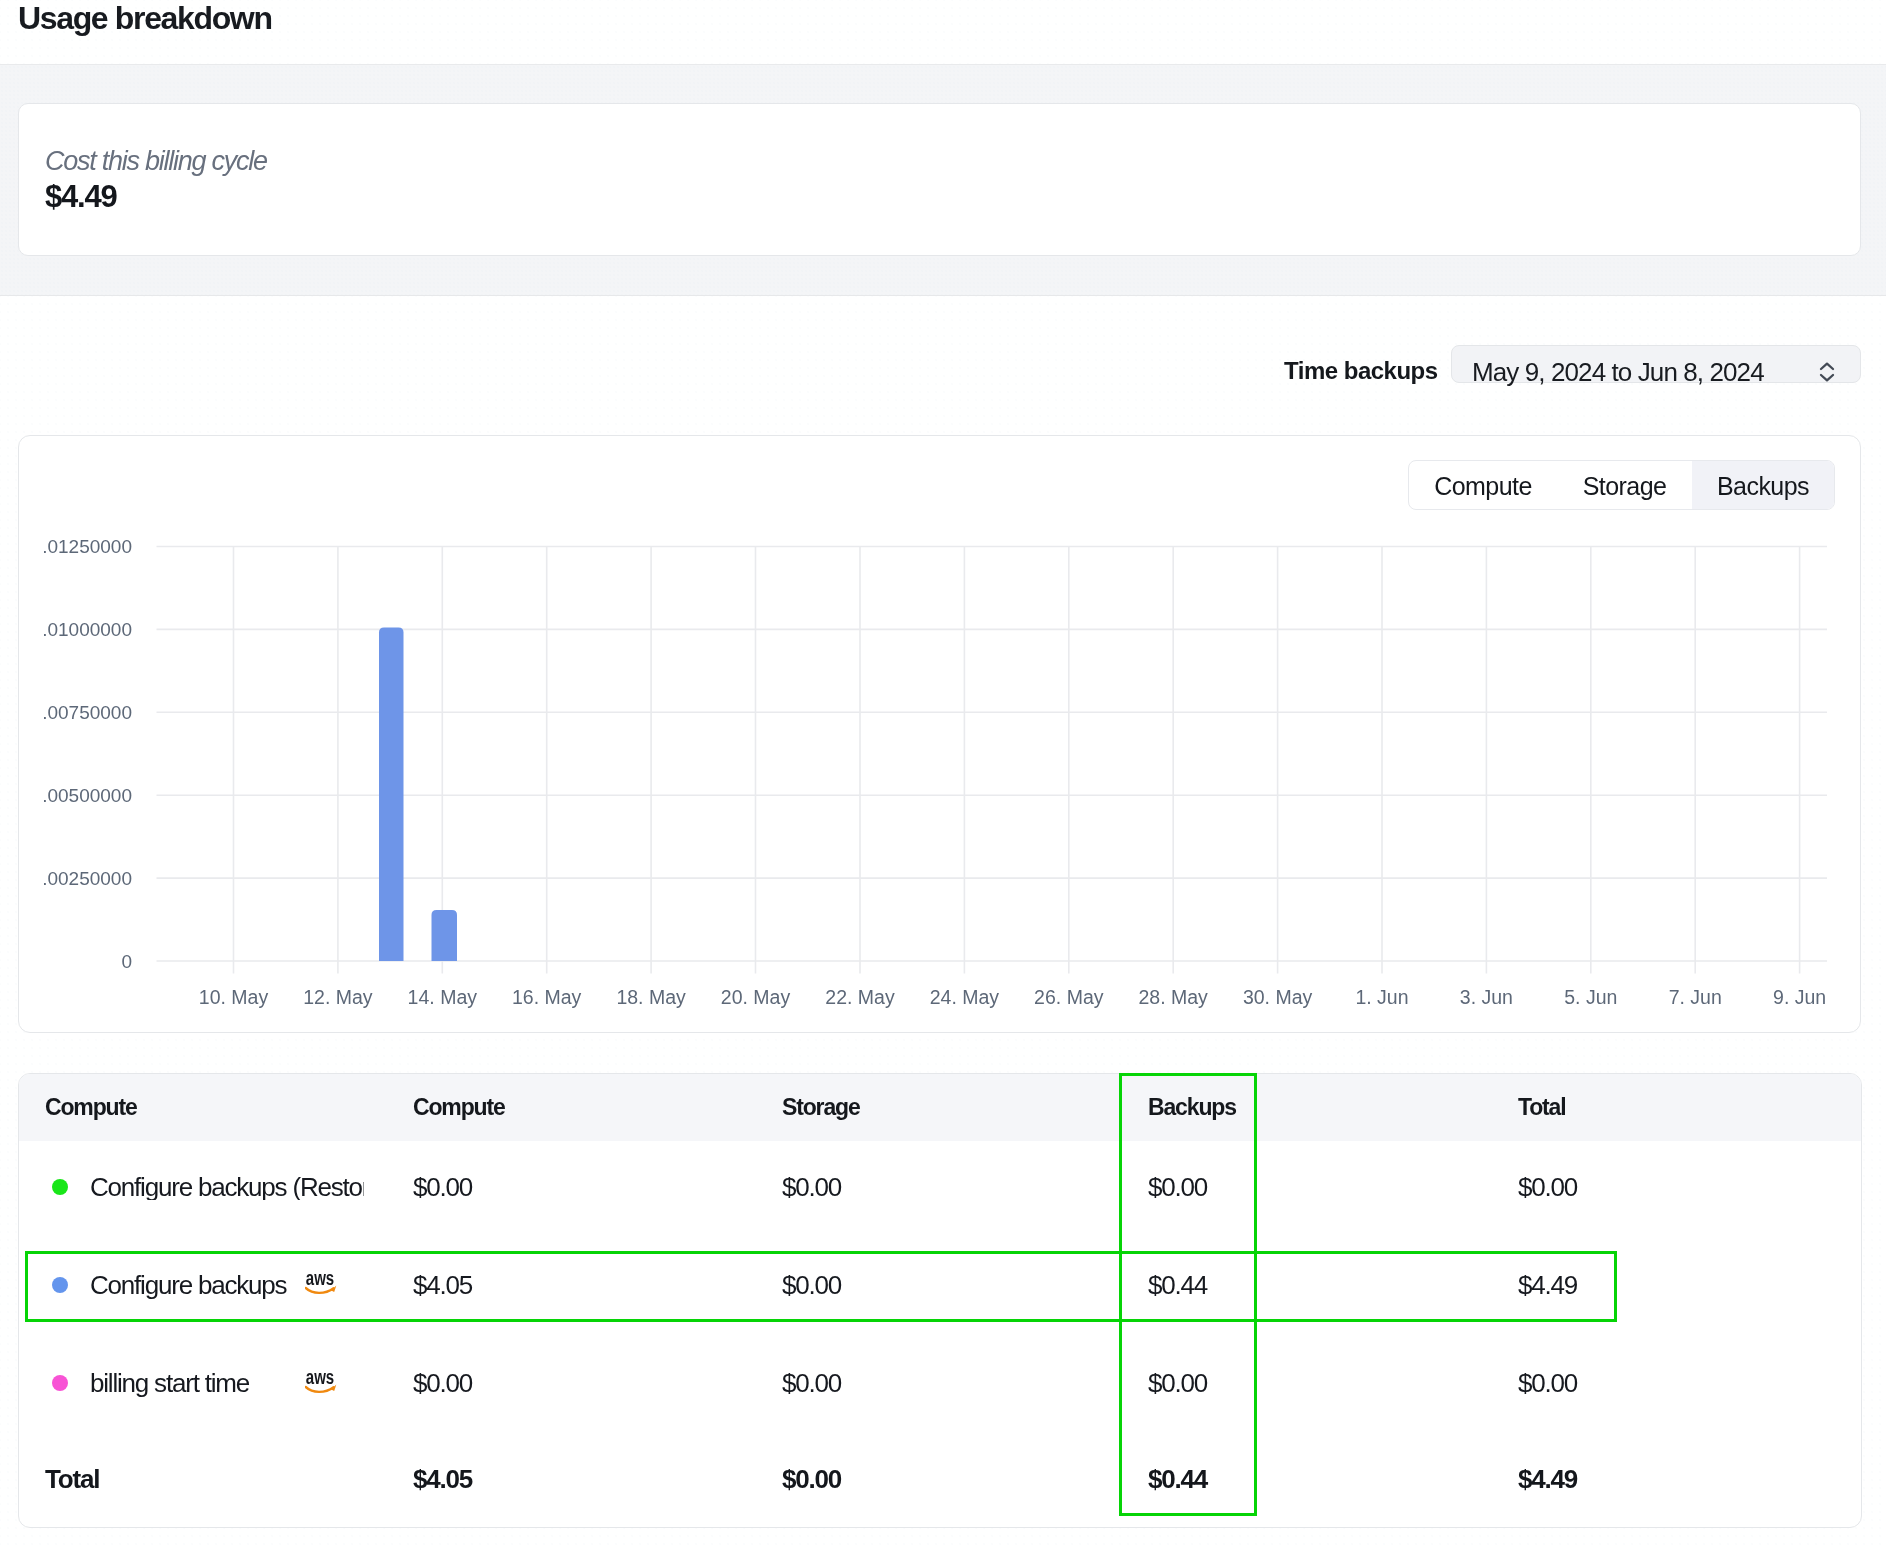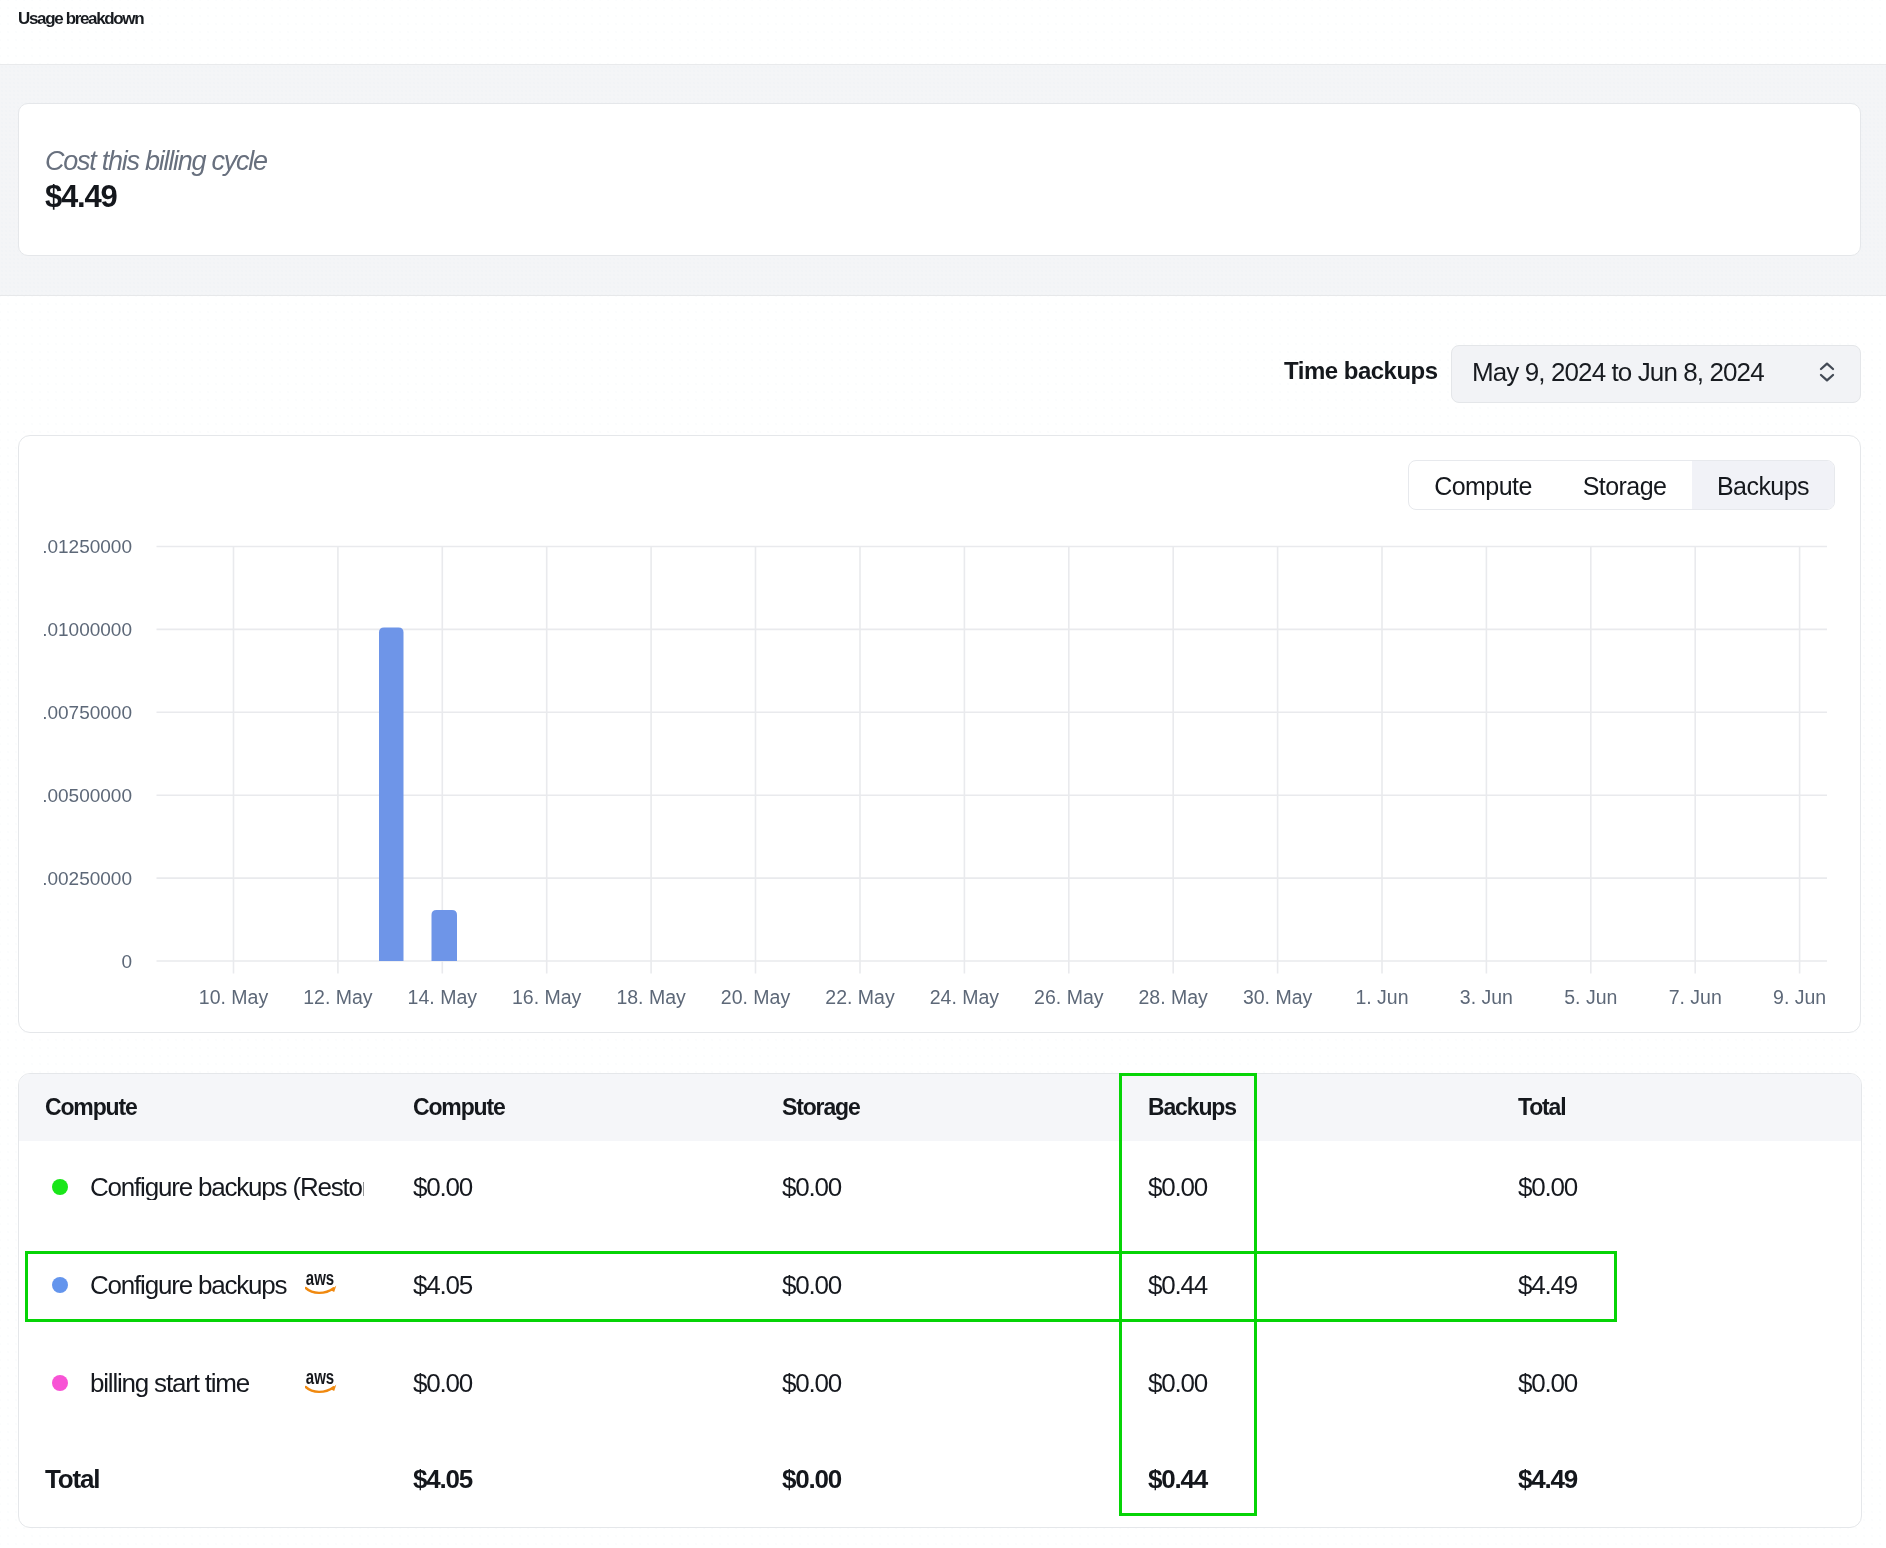--- a/index.html
+++ b/index.html
@@ -3,30 +3,30 @@
 <meta charset="utf-8">
 <style>
   * { margin:0; padding:0; box-sizing:border-box; }
   html,body { width:1886px; height:1548px; background:#fff; font-family:"Liberation Sans", sans-serif; }
   body { position:relative; overflow:hidden; background-image:radial-gradient(circle, #fafbfc 0.65px, transparent 0.85px); background-size:8px 8px; background-position:4px 4px; }
   .abs { position:absolute; }
 </style>
 </head>
 <body>
 
-<div class="abs" style="left:18px; top:6px; font-size:17px; font-weight:bold; letter-spacing:-1.35px; line-height:25px; color:#181b20;">Usage breakdown</div>
+<div class="abs" style="left:18px; top:6px; font-size:32px; font-weight:bold; letter-spacing:-1.35px; line-height:25px; color:#181b20;">Usage breakdown</div>
 
 <div class="abs" style="left:0; top:64px; width:1886px; height:232px; background:#f4f5f7 ; background-image:radial-gradient(circle, #f1f3f6 0.7px, transparent 0.9px); background-size:4px 4px; border-top:1px solid #e9eaec; border-bottom:1px solid #e7e8ea;"></div>
 
 <div class="abs" style="left:18px; top:103px; width:1843px; height:153px; background:#fff; border:1px solid #e5e7ea; border-radius:10px;"></div>
 <div class="abs" style="left:45px; top:148px; font-size:27px; letter-spacing:-1.25px; line-height:27px; color:#68707e;font-style:italic;">Cost this billing cycle</div>
 <div class="abs" style="left:45px; top:181px; font-size:31px; font-weight:bold; letter-spacing:-1.2px; line-height:31px; color:#14171c;">$4.49</div>
 
 <div class="abs" style="left:1284px; top:359px; font-size:24px; font-weight:bold; letter-spacing:-0.5px; line-height:24px; color:#15181d;">Time backups</div>
-<div class="abs" style="left:1451px; top:345px; width:410px; height:58px; background:#f2f3f6; border:1px solid #e4e6e9; border-radius:8px;">
+<div class="abs" style="left:1451px; top:345px; width:410px; height:38px; background:#f2f3f6; border:1px solid #e4e6e9; border-radius:8px;">
   <div class="abs" style="left:20px; top:0; line-height:53px; font-size:26px; letter-spacing:-0.9px; color:#181b20;">May 9, 2024 to Jun 8, 2024</div>
   <svg class="abs" style="right:23px; top:13px;" width="20" height="26" viewBox="0 0 20 26">
     <path d="M4 10 L10 4.6 L16 10" fill="none" stroke="#434a55" stroke-width="2.3" stroke-linecap="round" stroke-linejoin="round"></path>
     <path d="M4 16 L10 21.4 L16 16" fill="none" stroke="#434a55" stroke-width="2.3" stroke-linecap="round" stroke-linejoin="round"></path>
   </svg>
 </div>
 
 <div class="abs" style="left:18px; top:435px; width:1843px; height:598px; background:#fff; border:1px solid #e5e7ea; border-radius:12px;"></div>
 
 <div class="abs" style="left:1408px; top:460px; height:50px; display:flex; border:1px solid #e7e9ed; border-radius:8px; background:#fff; overflow:hidden;">

